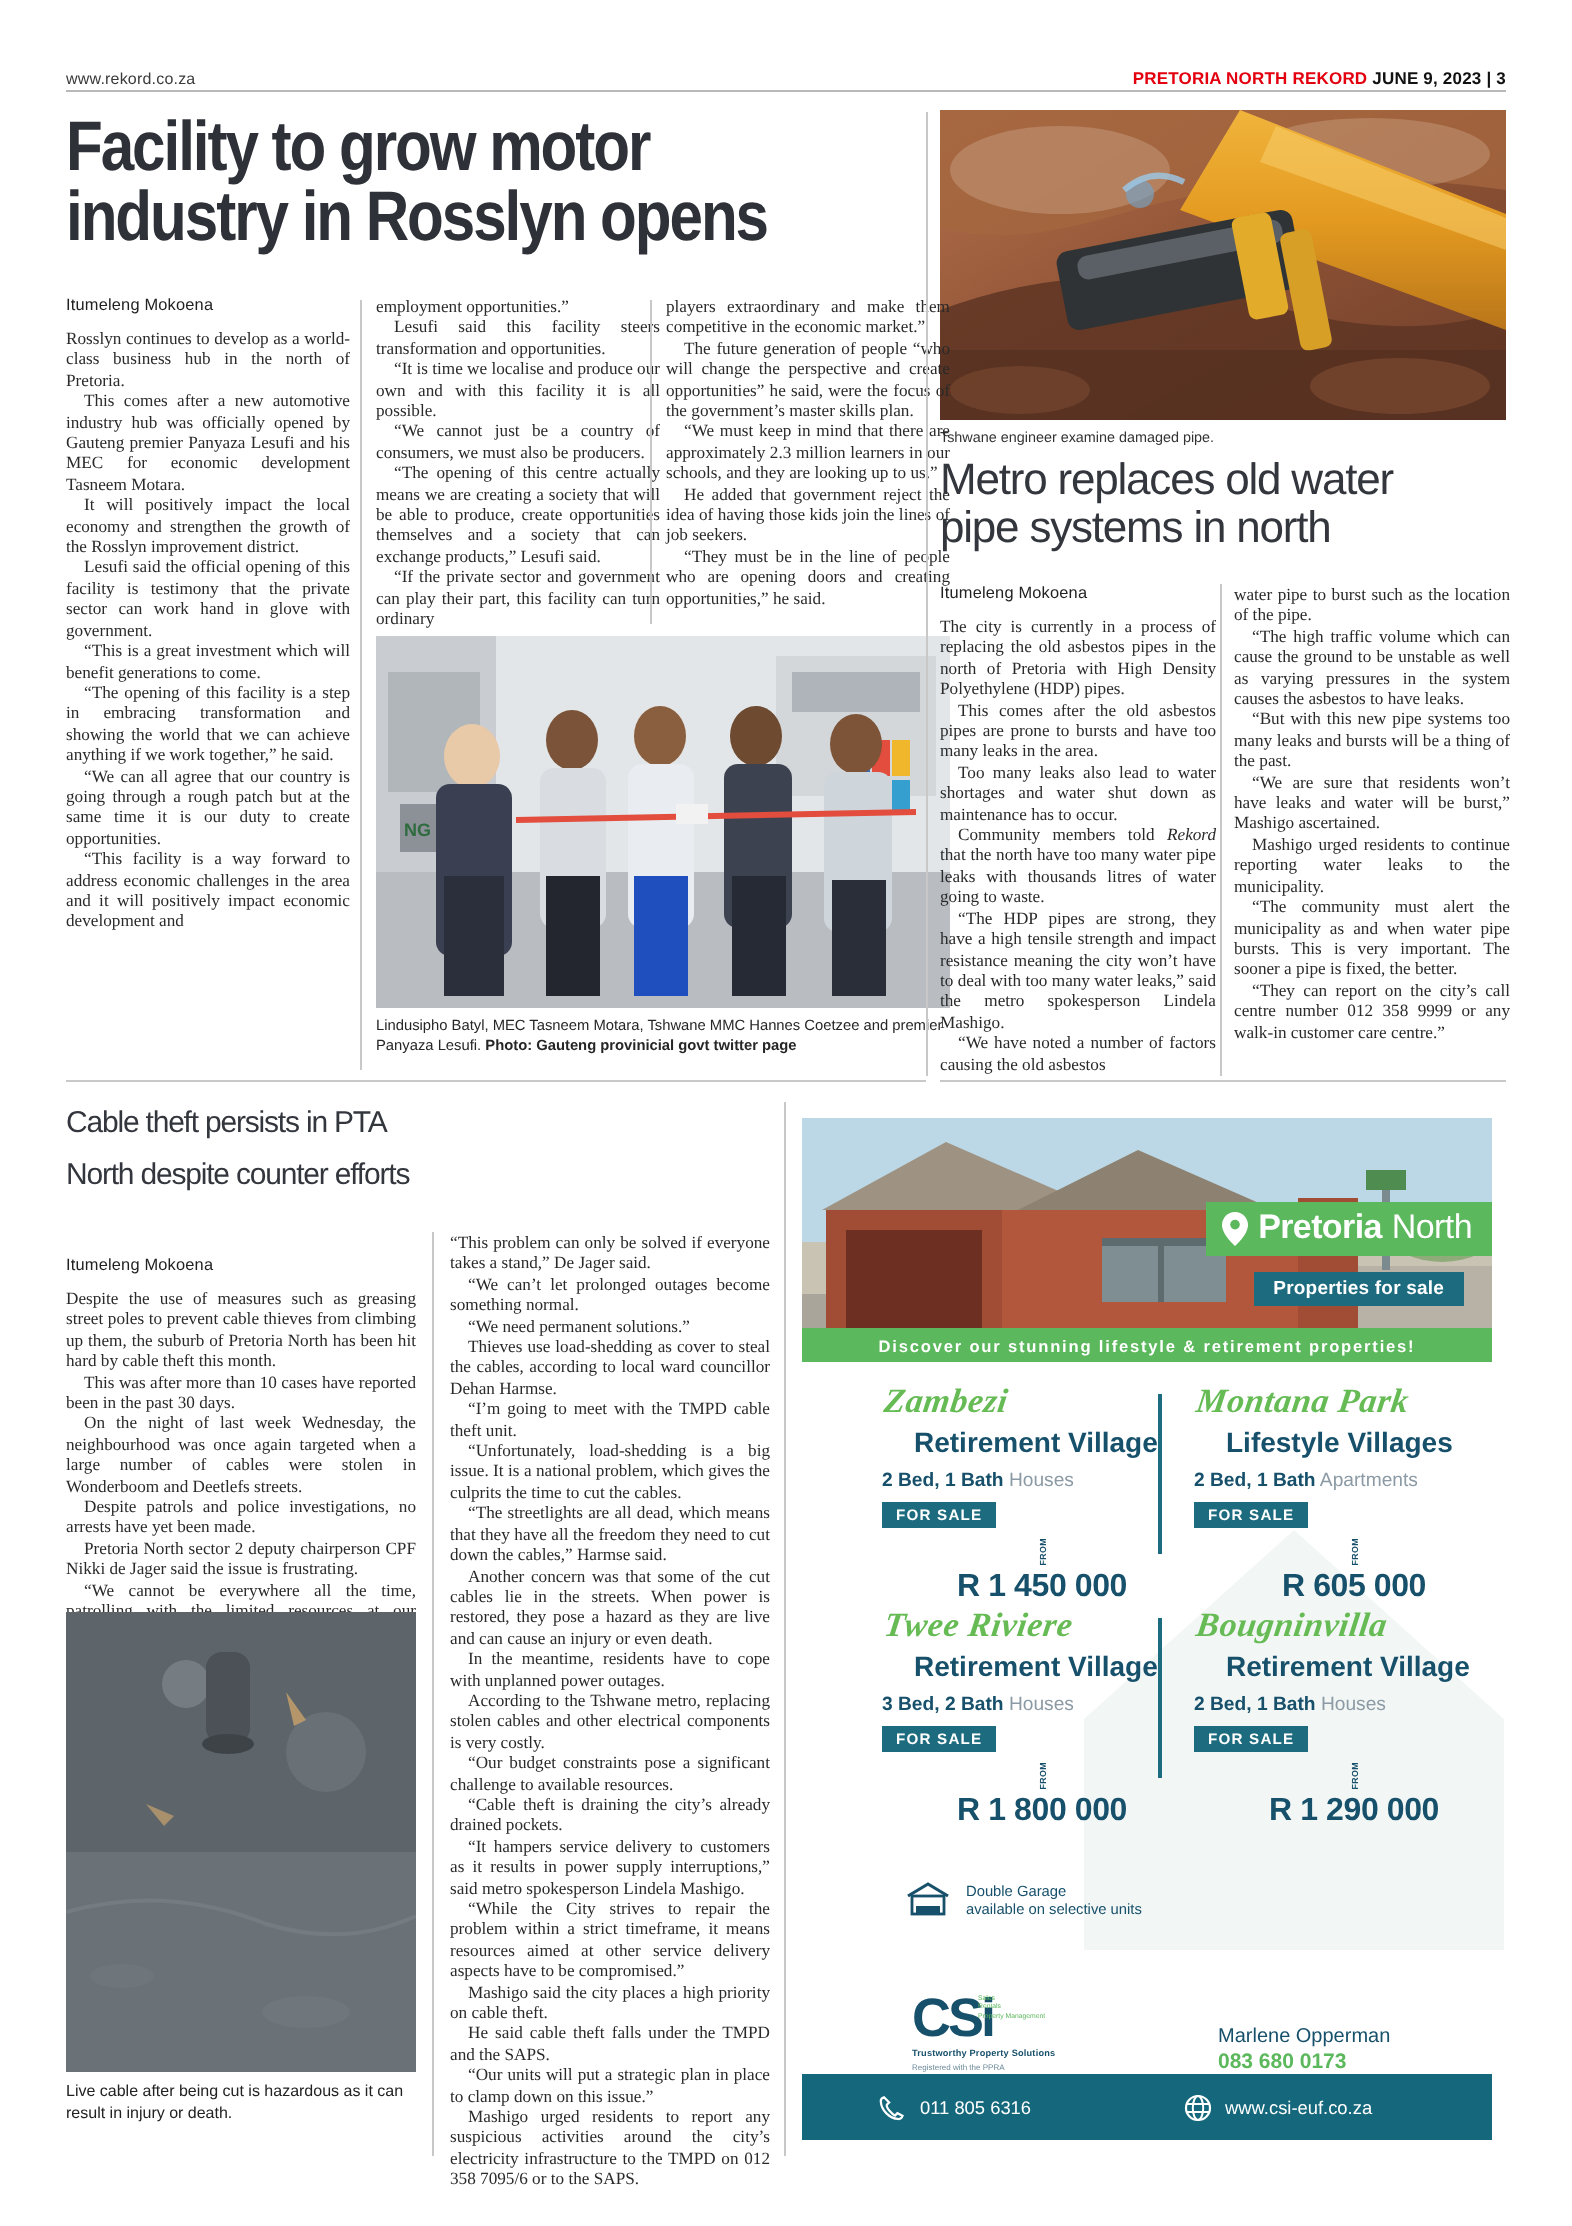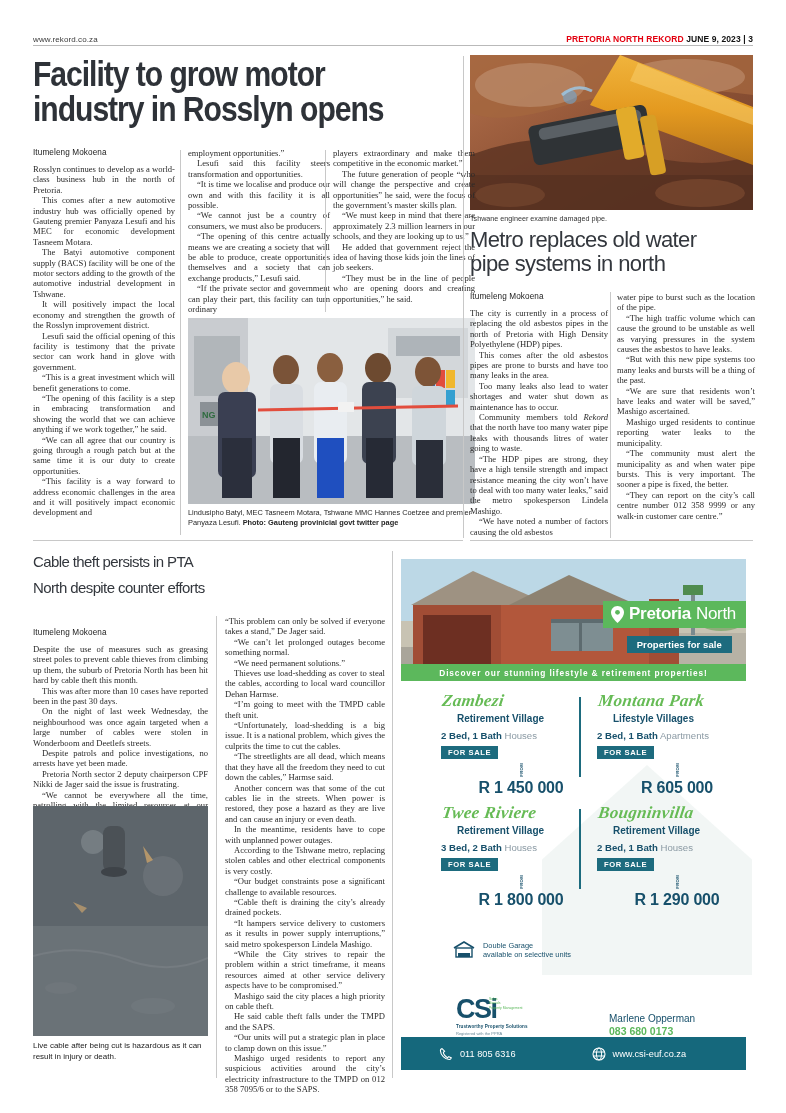--- a/index.html
+++ b/index.html
@@ -109,21 +109,21 @@
   .prop-grid{position:absolute;left:0;top:132px;width:345px;}
   .prop{
     position:absolute;width:160px;
   }
   .prop .name{
     font-family:"Liberation Serif",serif;font-style:italic;font-weight:bold;
     font-size:17px;color:#66bb55;letter-spacing:.3px;line-height:19px;
     transform:skewX(-8deg);transform-origin:left bottom;
   }
   .prop .type{
-    font-family:"Liberation Sans",sans-serif;font-weight:bold;font-size:10px;
+    font-family:"Liberation Sans",sans-serif;font-weight:bold;font-size:14px;
     color:#17506b;margin-top:3px;padding-left:16px;
   }
   .prop .beds{
     font-family:"Liberation Sans",sans-serif;font-size:9.6px;color:#8b9aa4;margin-top:6px;
   }
   .prop .beds b{color:#17506b;font-weight:bold;}
   .prop .forsale{
     display:inline-block;background:#1d6b7e;color:#fff;
     font-family:"Liberation Sans",sans-serif;font-weight:bold;font-size:7.6px;
     letter-spacing:.6px;padding:2px 7px;margin-top:5px;
@@ -221,21 +221,20 @@
       <ellipse cx="230" cy="138" rx="45" ry="14" fill="#8a5436" opacity=".5"></ellipse>
     </svg>
   </div>
   <div id="a1-photo-cap">Tshwane engineer examine damaged pipe.</div>
 
   <div class="col" id="a1-c1">
     <div class="byline">Itumeleng Mokoena</div>
     <div>
         <p>Rosslyn continues to develop as a world-class business hub in the north of Pretoria.</p>
         <p>This comes after a new automotive industry hub was officially opened by Gauteng premier Panyaza Lesufi and his MEC for economic development Tasneem Motara.</p>
-        <p>The Batyi automotive component supply (BACS) facility will be one of the motor sectors adding to the growth of the automotive industrial development in Tshwane.</p>
         <p>It will positively impact the local economy and strengthen the growth of the Rosslyn improvement district.</p>
         <p>Lesufi said the official opening of this facility is testimony that the private sector can work hand in glove with government.</p>
         <p>“This is a great investment which will benefit generations to come.</p>
         <p>“The opening of this facility is a step in embracing transformation and showing the world that we can achieve anything if we work together,” he said.</p>
         <p>“We can all agree that our country is going through a rough patch but at the same time it is our duty to create opportunities.</p>
         <p>“This facility is a way forward to address economic challenges in the area and it will positively impact economic development and</p>
       </div>
   </div>
   <div class="col" id="a1-c2">
     <div>
@@ -322,21 +321,21 @@
         <p>Community members told <em>Rekord</em> that the north have too many water pipe leaks with thousands litres of water going to waste.</p>
         <p>“The HDP pipes are strong, they have a high tensile strength and impact resistance meaning the city won’t have to deal with too many water leaks,” said the metro spokesperson Lindela Mashigo.</p>
         <p>“We have noted a number of factors causing the old asbestos</p>
       </div>
   </div>
   <div class="col" id="a2-c2">
     <div>
         <p>water pipe to burst such as the location of the pipe.</p>
         <p>“The high traffic volume which can cause the ground to be unstable as well as varying pressures in the system causes the asbestos to have leaks.</p>
         <p>“But with this new pipe systems too many leaks and bursts will be a thing of the past.</p>
-        <p>“We are sure that residents won’t have leaks and water will be saved,” Mashigo ascertained.</p>
+        <p>“We are sure that residents won’t have leaks and water will be burst,” Mashigo ascertained.</p>
         <p>Mashigo urged residents to continue reporting water leaks to the municipality.</p>
         <p>“The community must alert the municipality as and when water pipe bursts. This is very important. The sooner a pipe is fixed, the better.</p>
         <p>“They can report on the city’s call centre number 012 358 9999 or any walk-in customer care centre.”</p>
       </div>
   </div>
 
   <div class="hl-light" id="a3-head">
     <div>Cable theft persists in PTA</div>
     <div>North despite counter efforts</div>
   </div>

